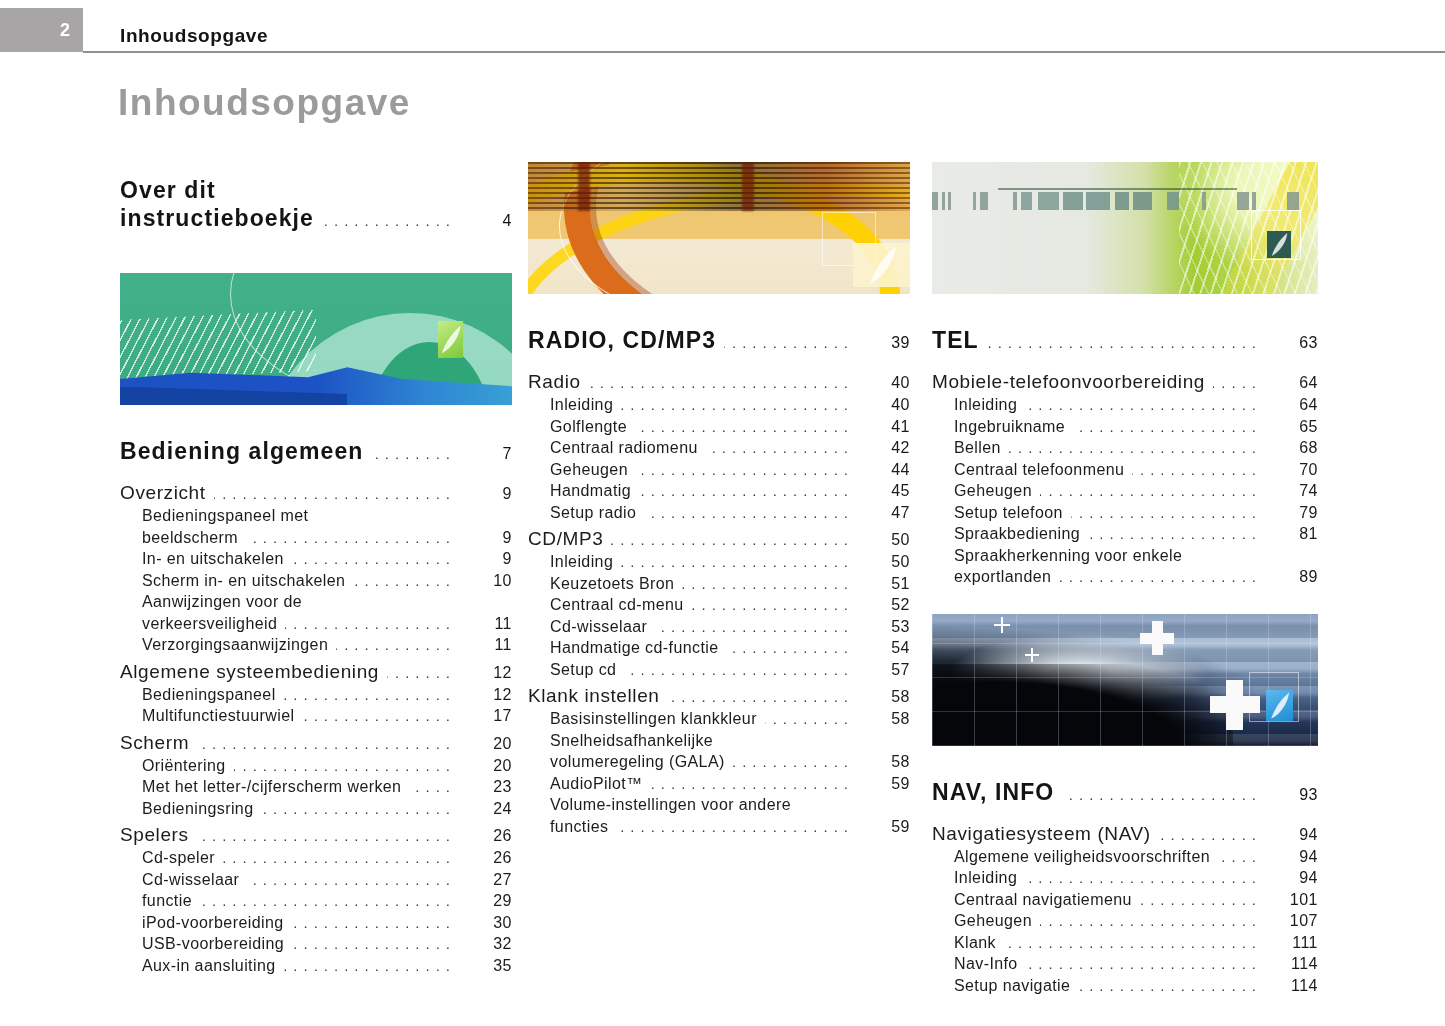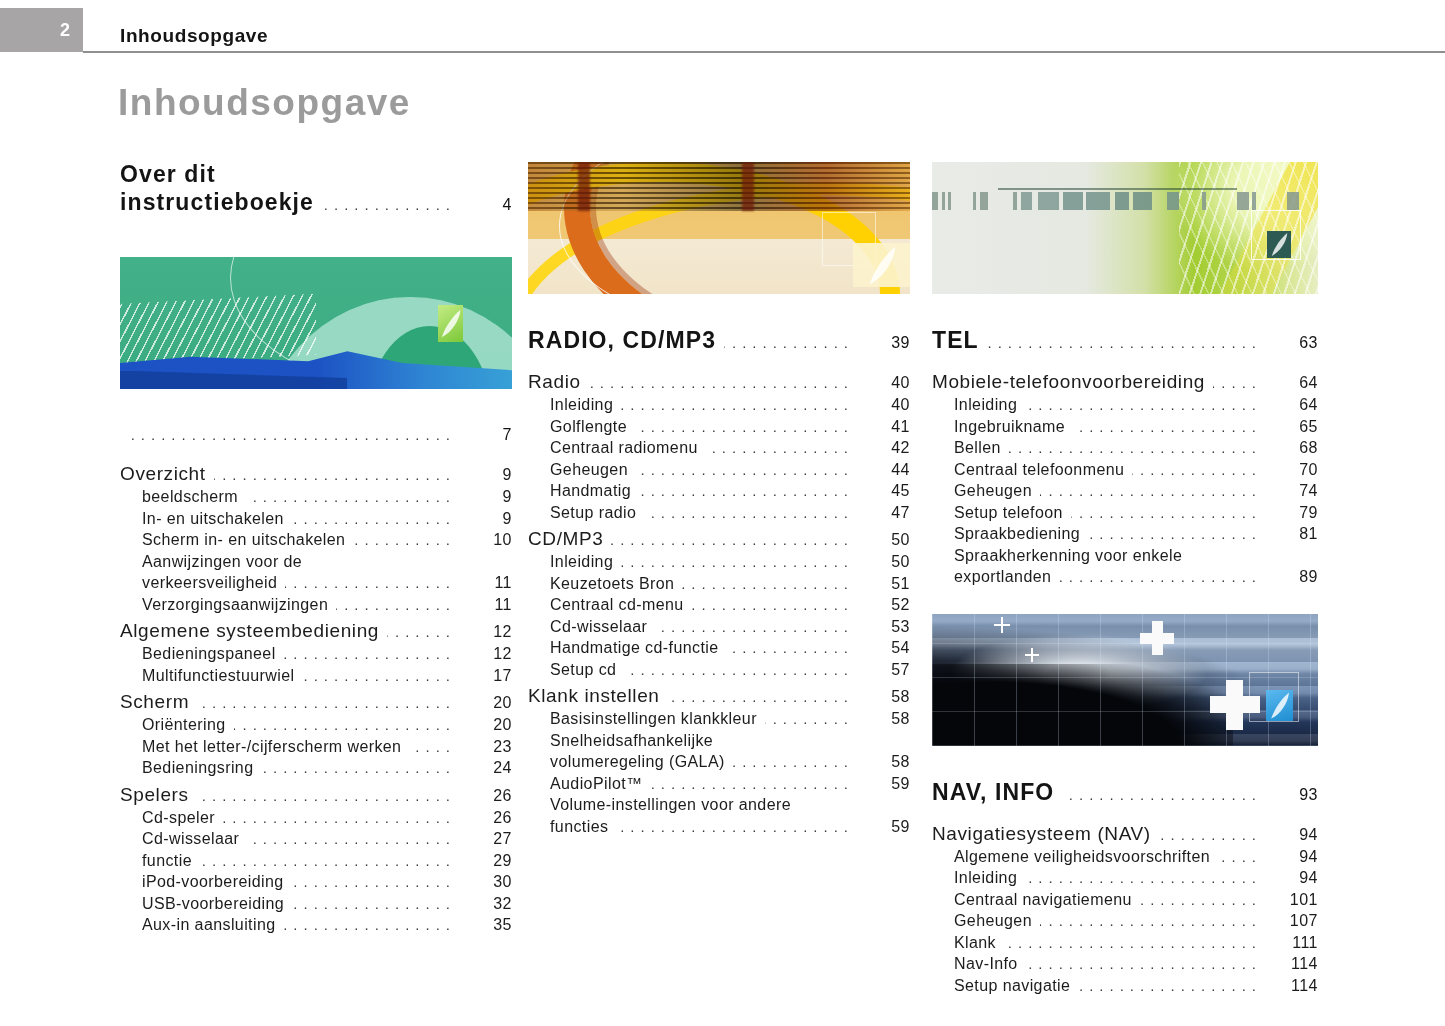--- a/index.html
+++ b/index.html
@@ -24,21 +24,21 @@
   .tline,.txt{white-space:nowrap;}
   .row{display:flex;align-items:baseline;}
   .leader{flex:1 1 auto;min-width:0;overflow:hidden;display:flex;justify-content:flex-end;margin:0 10px 0 8px;}
   .leader span{white-space:nowrap;font-size:15px;font-weight:400;letter-spacing:6px;color:#3c3c3c;}
   .num{flex:none;width:46px;text-align:right;font-size:16px;font-weight:400;letter-spacing:.5px;}
 
   .chapter{font-size:23px;font-weight:700;letter-spacing:1.1px;line-height:28px;margin-top:32px;color:#141414;}
   .section{font-size:19px;line-height:22px;letter-spacing:.6px;margin-top:5px;color:#1c1c1c;}
   .chapter + .section,.art + .section{margin-top:14px;}
   .item{font-size:16px;line-height:21.5px;letter-spacing:.4px;padding-left:22px;color:#1c1c1c;}
-  .toc-column > .entry:first-child{margin-top:0;}
+  .toc-column > .entry:first-child{margin-top:16px;}
 
   
   .art{position:relative;width:100%;height:132px;overflow:hidden;margin:26px 0 2px;}
   .toc-column .art:first-child{margin-top:2px;}
   .col-a .art{margin-top:38px;}
   .art div{position:absolute;}
   .cube svg{width:100%;height:100%;display:block;}
 
   
   .art-green{background:linear-gradient(180deg,#42b189 0%,#3fae85 55%,#38a980 100%);}
@@ -137,36 +137,38 @@
         <div class="g-blue"></div>
         <div class="g-blue2"></div>
         <div class="g-cube cube">
           <svg viewBox="0 0 20 26">
             <path d="M3 24 C6 15 12 7 18 2 C17 11 11 20 3 24 Z" fill="rgba(255,255,255,.82)"></path>
           </svg>
         </div>
       </div>
       <div class="entry chapter">
         <div class="row">
+          <span class="txt">Bediening algemeen</span>
           <span class="leader">
             <span>..........................................................................................</span>
           </span>
           <span class="num">7</span>
         </div>
       </div>
       <div class="entry section">
         <div class="row">
           <span class="txt">Overzicht</span>
           <span class="leader">
             <span>..........................................................................................</span>
           </span>
           <span class="num">9</span>
         </div>
       </div>
       <div class="entry item">
+        <div class="tline">Bedieningspaneel met</div>
         <div class="row">
           <span class="txt">beeldscherm</span>
           <span class="leader">
             <span>..........................................................................................</span>
           </span>
           <span class="num">9</span>
         </div>
       </div>
       <div class="entry item">
         <div class="row">

